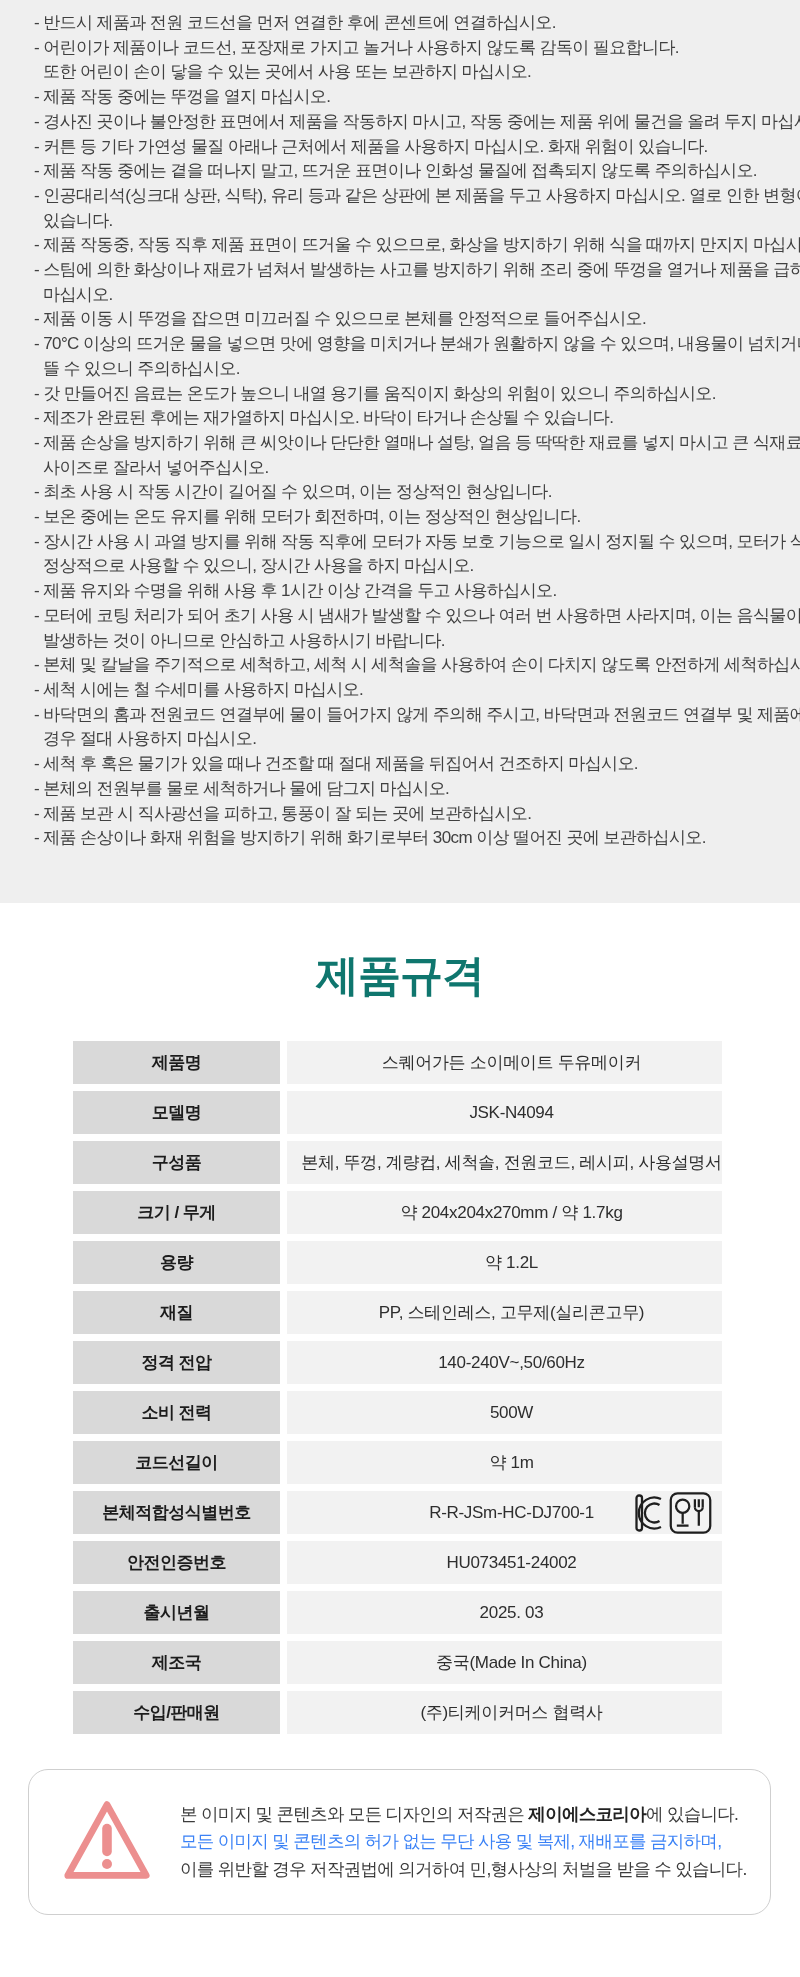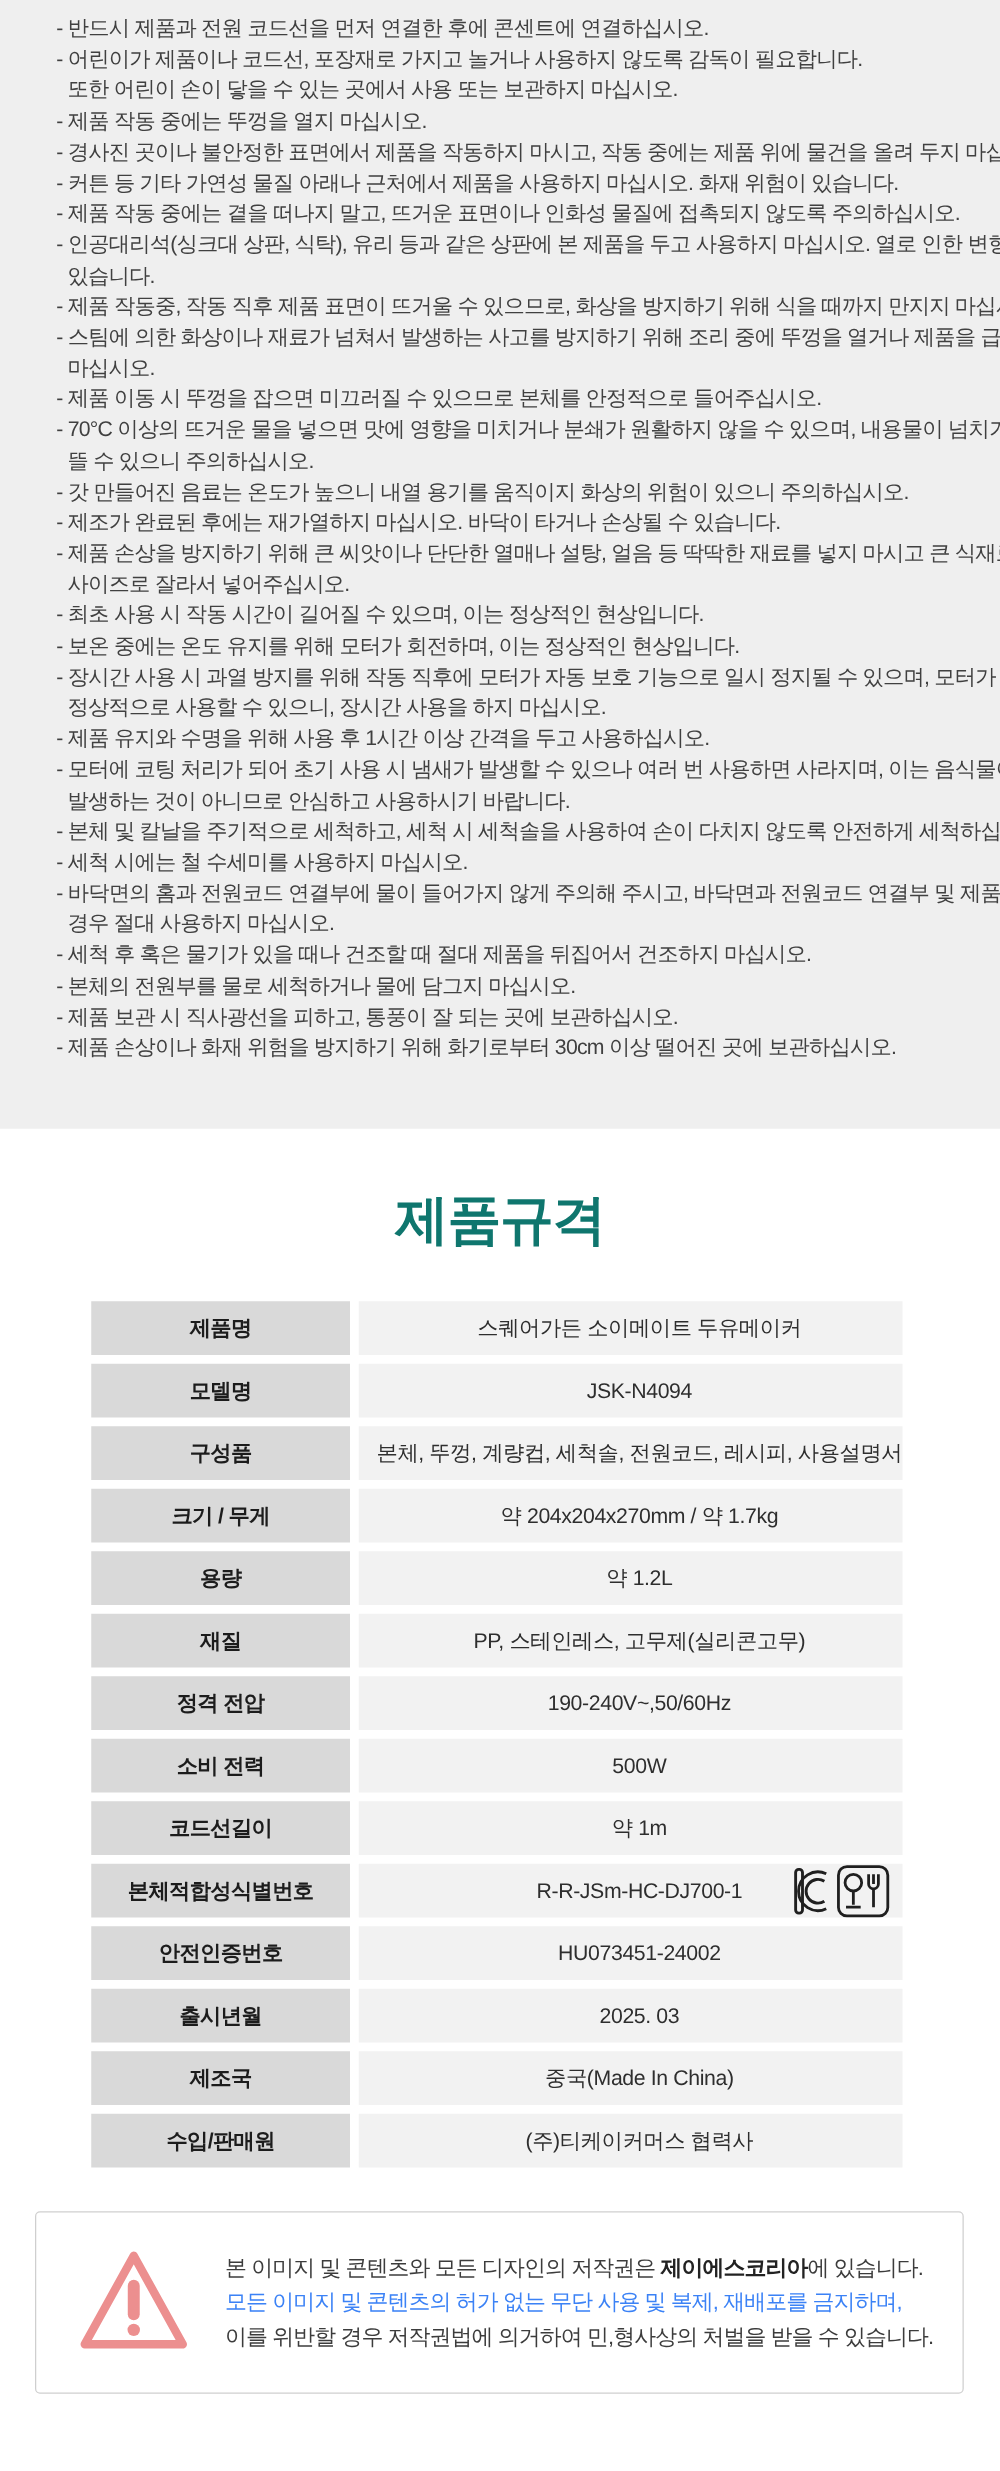--- a/index.html
+++ b/index.html
@@ -3,21 +3,21 @@
 <meta charset="utf-8">
 <style>
   html,body{margin:0;padding:0;background:#ffffff;}
   .page{
     width:800px;height:1977px;background:#ffffff;position:relative;overflow:hidden;
     font-family:"Liberation Sans","DejaVu Sans",sans-serif;
   }
   
   .safety-section{
     box-sizing:border-box;width:800px;height:903px;background:#efefef;
-    padding:11px 38px 0 45px;
+    padding:11px 38px 0 34px;
   }
   .safety-line{
     font-size:17px;line-height:24.7px;color:#404040;letter-spacing:-0.6px;
     white-space:nowrap;
   }
   .safety-line.cont{padding-left:9px;}
   
   .spec-title-wrap{padding-top:44px;text-align:center;}
   .spec-title{
     font-size:43px;font-weight:800;color:#0f766e;letter-spacing:-1px;
@@ -37,21 +37,21 @@
     justify-content:center;
   }
   .cell-icons{
     position:absolute;right:10px;top:50%;transform:translateY(-50%);
     display:flex;align-items:center;gap:5px;
   }
   .cell-icons svg{display:block;}
   
   .copyright-box{
     box-sizing:border-box;width:743px;height:146px;margin:35px 0 0 28px;
-    border:1.5px solid #cfcfcf;border-radius:4px;background:#ffffff;
+    border:1.5px solid #cfcfcf;border-radius:20px;background:#ffffff;
     display:flex;align-items:center;
   }
   .warning-icon-wrap{margin-left:30px;flex:none;}
   .copyright-text{margin-left:25px;font-size:17.5px;line-height:27.5px;color:#3c3c3c;letter-spacing:-0.7px;white-space:nowrap;}
   .copyright-company{font-weight:700;color:#222222;}
   .copyright-red{color:#3b82f6;font-weight:400;}
 </style>
 </head>
 <body>
 
@@ -133,21 +133,21 @@
       </div>
       <div class="spec-row">
         <div class="spec-label">재질</div>
         <div class="spec-value">
           <span>PP, 스테인레스, 고무제(실리콘고무)</span>
         </div>
       </div>
       <div class="spec-row">
         <div class="spec-label">정격 전압</div>
         <div class="spec-value">
-          <span>190-240V~,50/60Hz</span>
+          <span>140-240V~,50/60Hz</span>
         </div>
       </div>
       <div class="spec-row">
         <div class="spec-label">소비 전력</div>
         <div class="spec-value">
           <span>500W</span>
         </div>
       </div>
       <div class="spec-row">
         <div class="spec-label">코드선길이</div>

